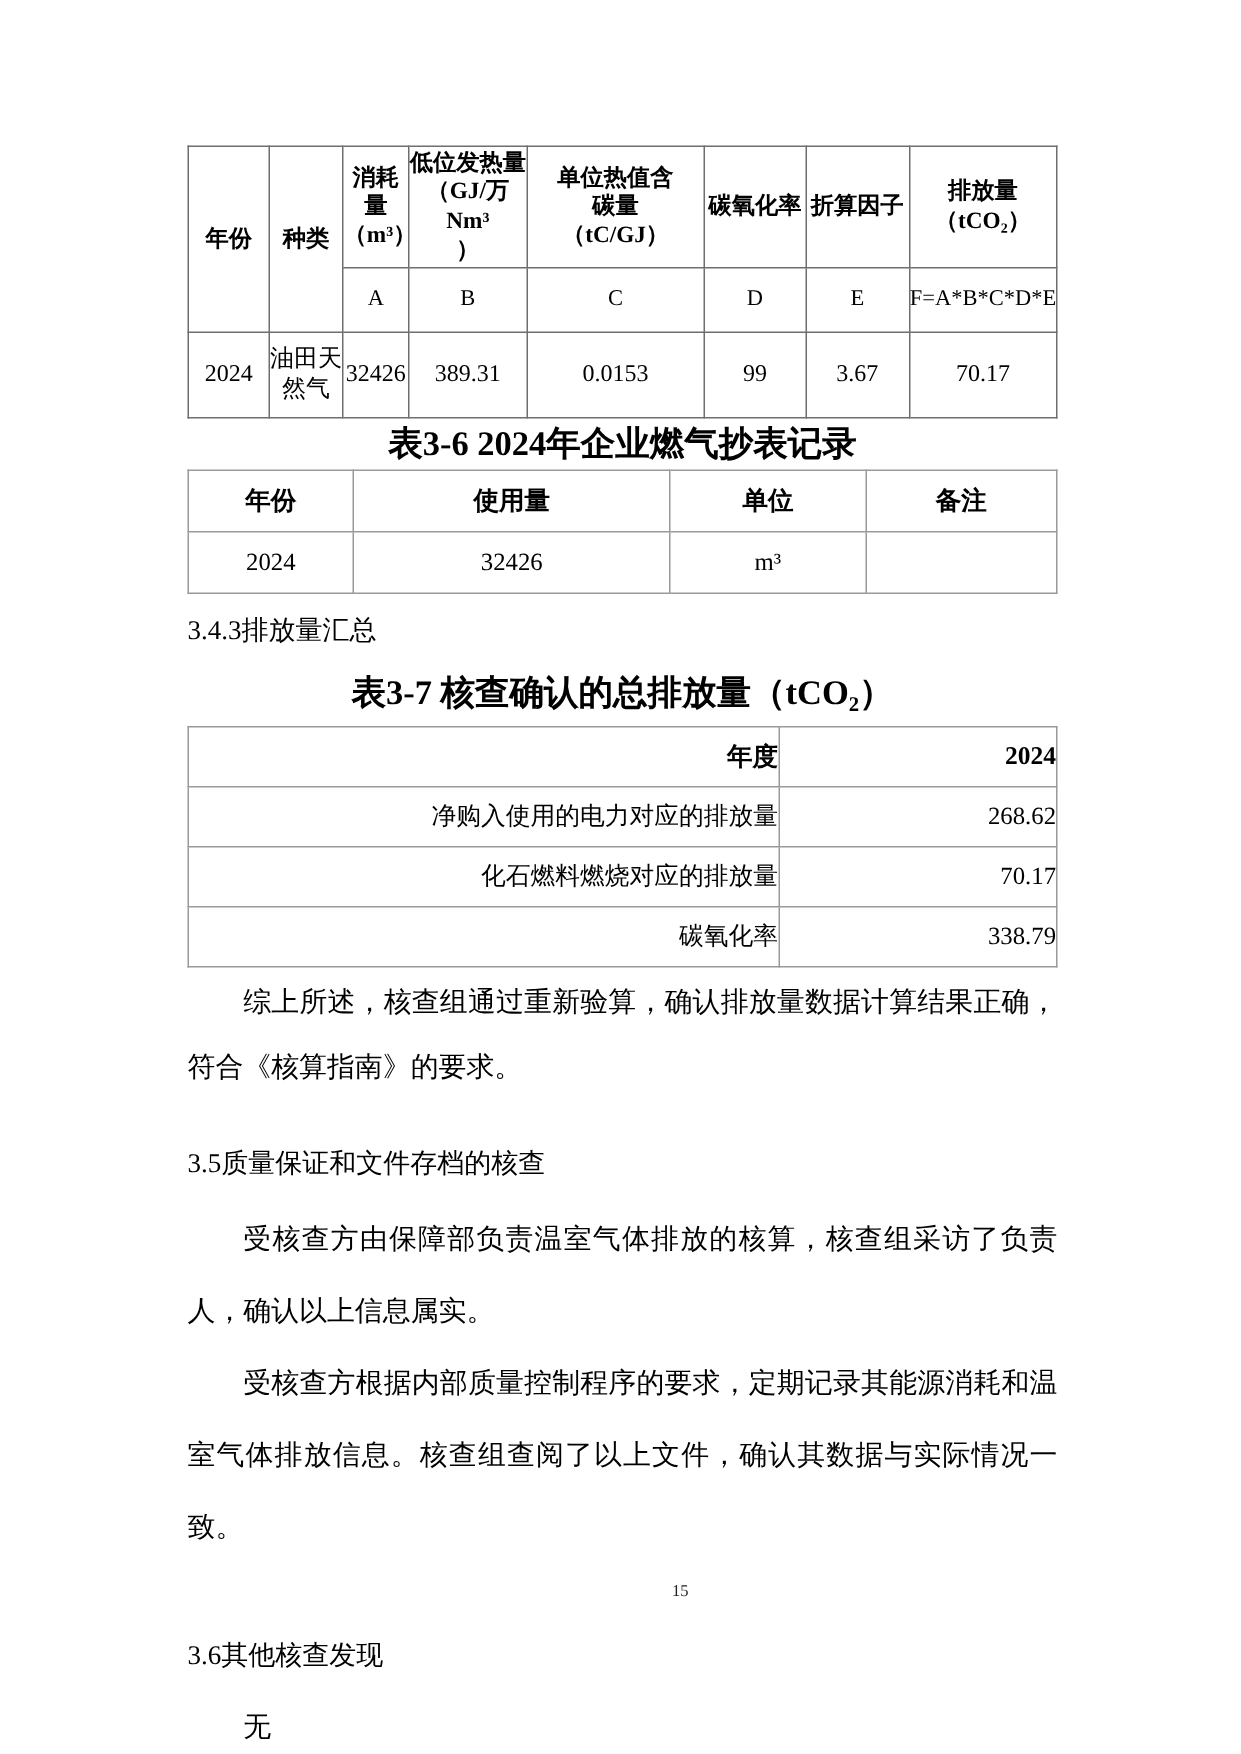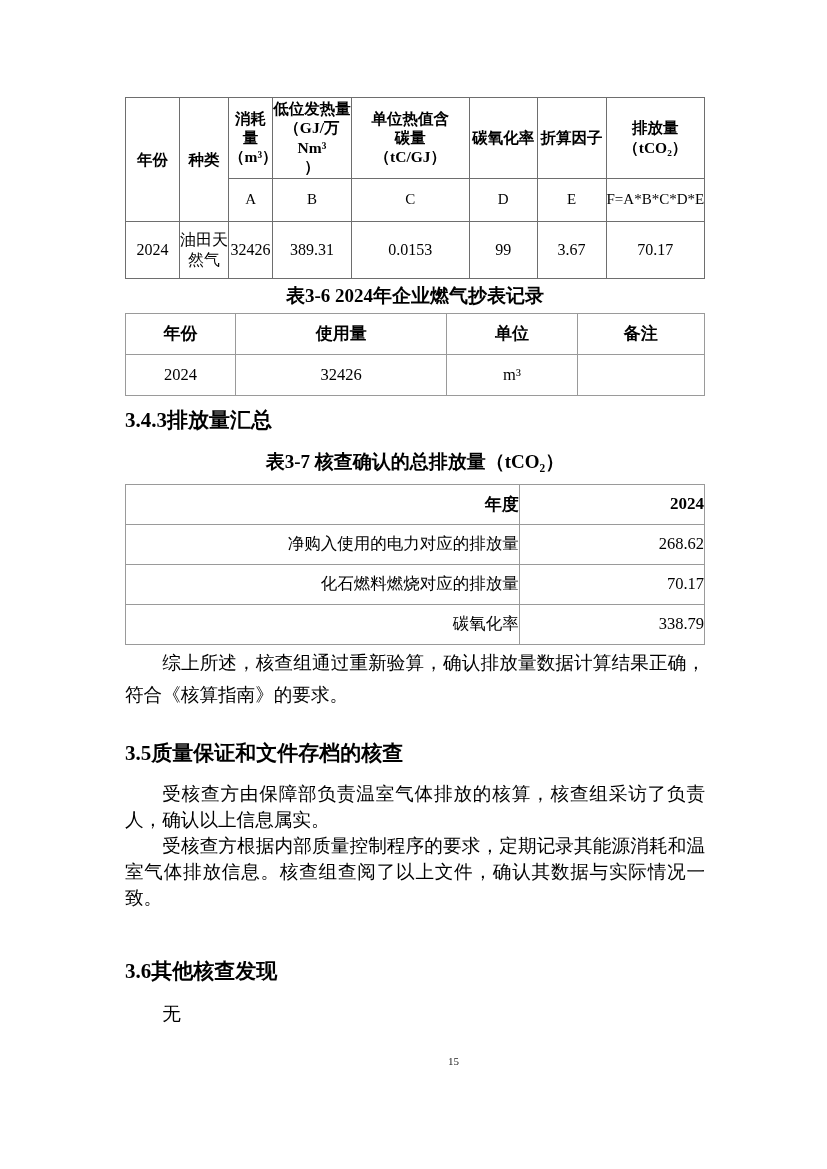--- a/index.html
+++ b/index.html
@@ -38,41 +38,41 @@
   .t2 th { font-size: 17px; }
   .t2 tr { height: 41px; }
 
   .t3 td, .t3 th { border: 1.2px solid #9a9a9a; font-size: 16.5px; padding: 0; text-align: right; }
   .t3 th { font-size: 17px; }
   .t3 tr { height: 40px; }
 
   
   .caption {
     text-align: center; font-weight: bold;
-    font-size: 19px; line-height: 27px;
+    font-size: 23px; line-height: 27px;
     margin-top: 3px;
   }
   .caption-2 { margin-top: 15px; }
   .tbl-m { margin-top: 4px; }
   .t3 { margin-top: 9px; }
 
   .heading {
-    font-weight: bold; font-size: 21px; line-height: 26px;
+    font-weight: normal; font-size: 18px; line-height: 26px;
     margin-top: 11px;
   }
   .heading-2 { margin-top: 29px; }
   .heading-3 { margin-top: 47px; }
 
   .para {
-    font-size: 18.6px; line-height: 32px;
+    font-size: 18.6px; line-height: 43px;
     text-align: justify; text-justify: inter-ideograph;
     text-indent: 2em;
   }
   .para-conclusion { margin-top: 2px; }
-  .para-body { margin-top: 15px; line-height: 26px; }
+  .para-body { margin-top: 15px; line-height: 48px; }
   .para-body + .para-body { margin-top: 0; }
   .para-none { margin-top: 14px; text-align: left; }
 
   .page-number {
     position: absolute;
     left: 0; top: 1055px; width: 827px;
     text-align: center;
     font-size: 11px;
     color: #222;
     margin-left: 40px;

